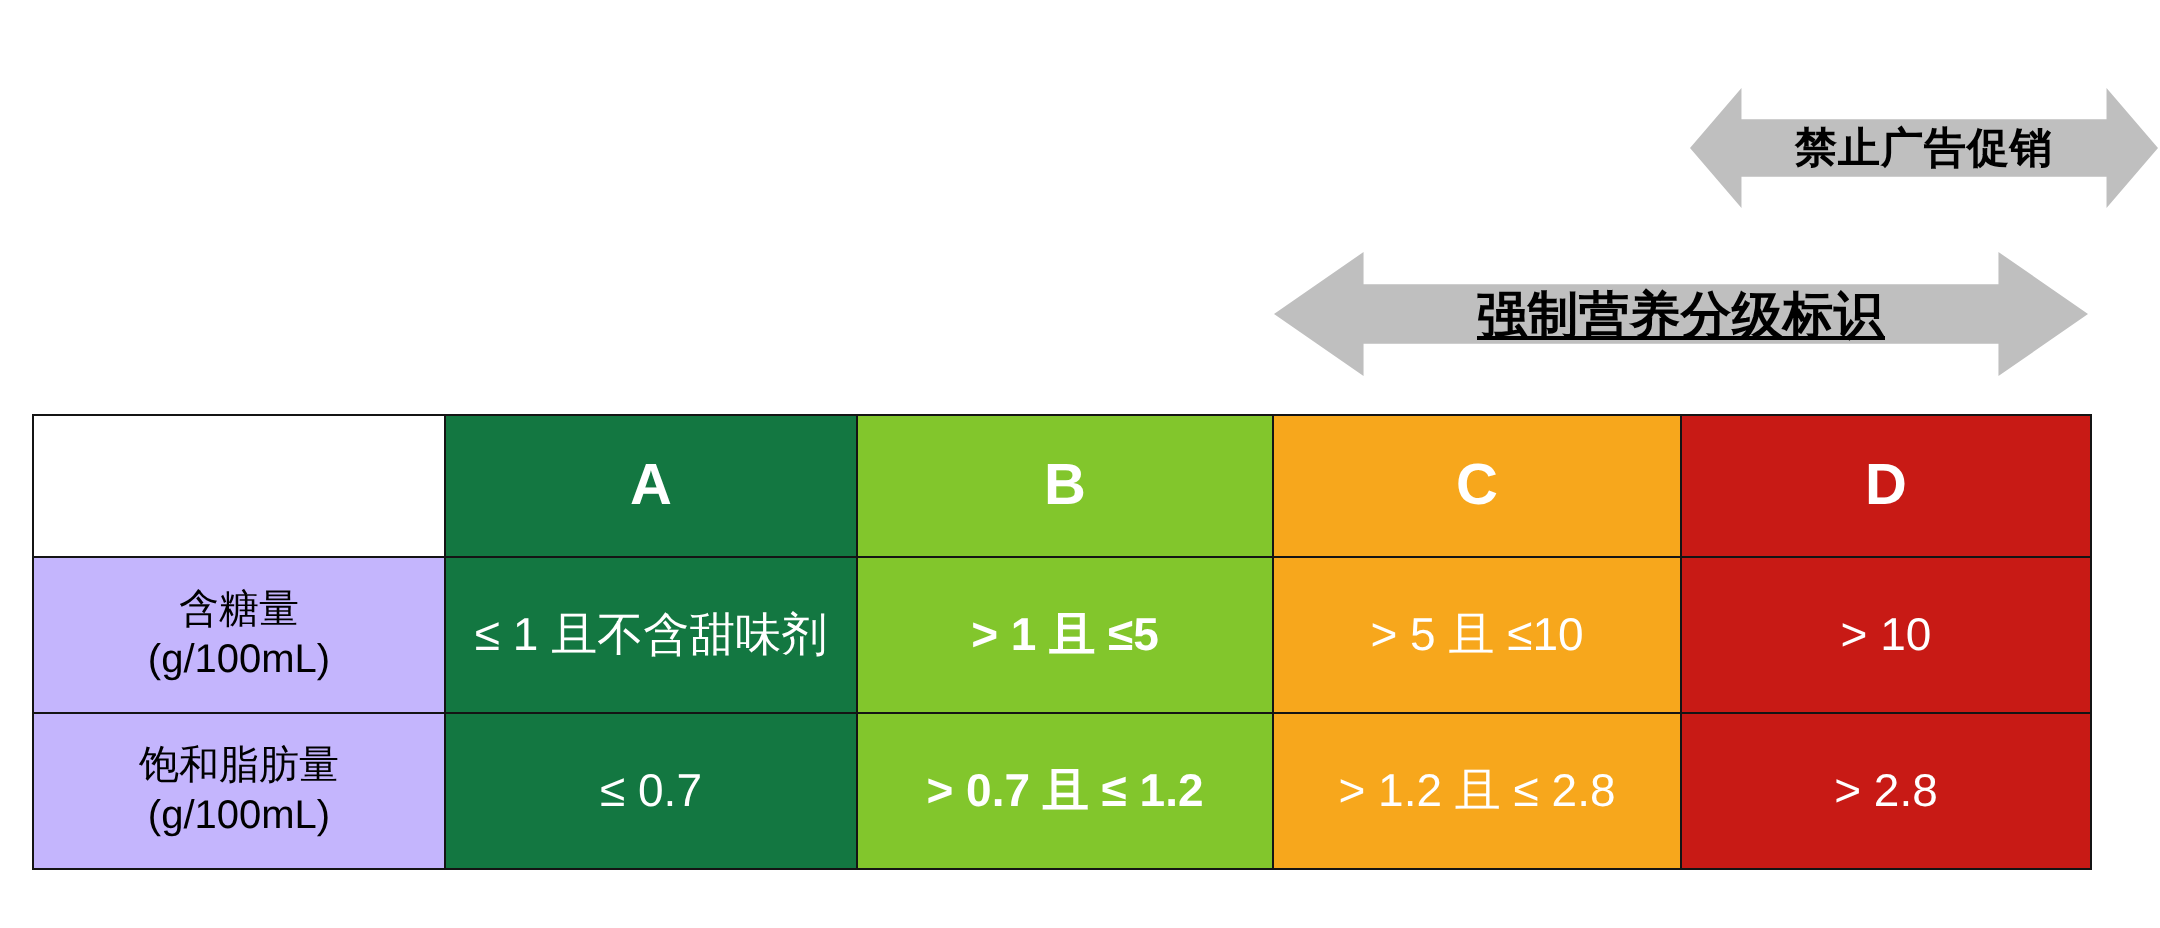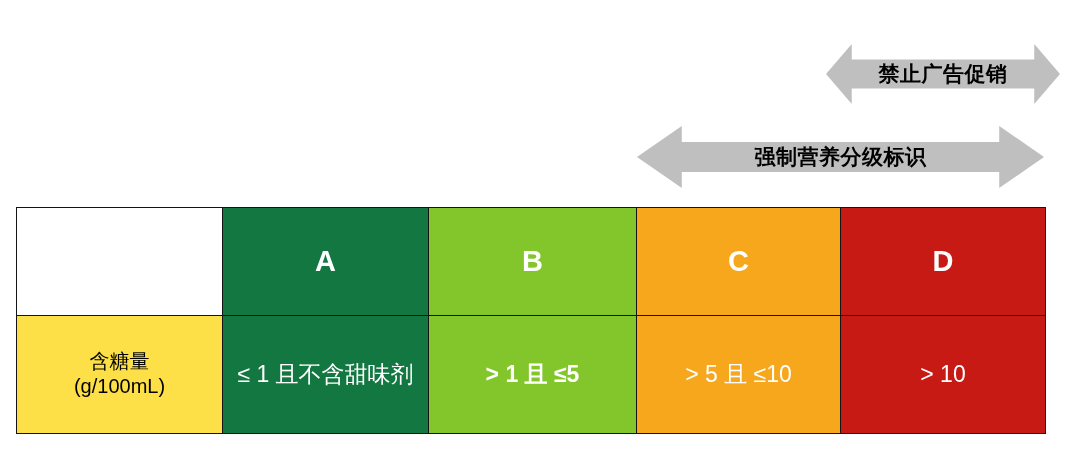--- a/index.html
+++ b/index.html
@@ -35,35 +35,35 @@
   .arrow-label {
     position: relative;
     z-index: 2;
     font-weight: bold;
     color: #000000;
     letter-spacing: 0.5px;
     white-space: nowrap;
   }
 
   #arrow-promo {
-    left: 826px;
+    left: 845px;
     top: 44px;
     width: 234px;
     height: 60px;
     justify-content: center;
   }
   #arrow-promo .arrow-label { font-size: 21px; }
 
   #arrow-label-req {
     left: 637px;
     top: 126px;
     width: 407px;
     height: 62px;
   }
-  #arrow-label-req .arrow-label { font-size: 21px; }
+  #arrow-label-req .arrow-label { font-size: 25px; text-decoration: underline; }
 
   
   #grade-table {
     position: absolute;
     left: 16px;
     top: 207px;
     width: 1029px;
     height: 227px;
     border-collapse: collapse;
     table-layout: fixed;
@@ -89,21 +89,21 @@
   }
 
   td.grade-head {
     color: #ffffff;
     font-weight: bold;
     font-size: 29px;
     line-height: 1;
   }
 
   td.row-label {
-    background: #fde047;
+    background: #c4b5fd;
     color: #000000;
     font-size: 20px;
     line-height: 1.25;
   }
 
   td.value-cell {
     color: #ffffff;
     font-size: 23px;
     line-height: 1.25;
     padding: 0 5px;
@@ -148,14 +148,24 @@
       <td class="row-label">
         <div>含糖量</div>
         <div>(g/100mL)</div>
       </td>
       <td class="value-cell bg-a">≤ 1 且不含甜味剂</td>
       <td class="value-cell bg-b">&gt; 1 且 ≤5</td>
       <td class="value-cell bg-c">&gt; 5 且 ≤10</td>
       <td class="value-cell bg-d">&gt; 10</td>
     </tr>
 
+    <tr class="data-row">
+      <td class="row-label">
+        <div>饱和脂肪量</div>
+        <div>(g/100mL)</div>
+      </td>
+      <td class="value-cell bg-a">≤ 0.7</td>
+      <td class="value-cell bg-b">&gt; 0.7 且 ≤ 1.2</td>
+      <td class="value-cell bg-c">&gt; 1.2 且 ≤ 2.8</td>
+      <td class="value-cell bg-d">&gt; 2.8</td>
+    </tr>
   </tbody>
 </table>
 
 </body></html>

